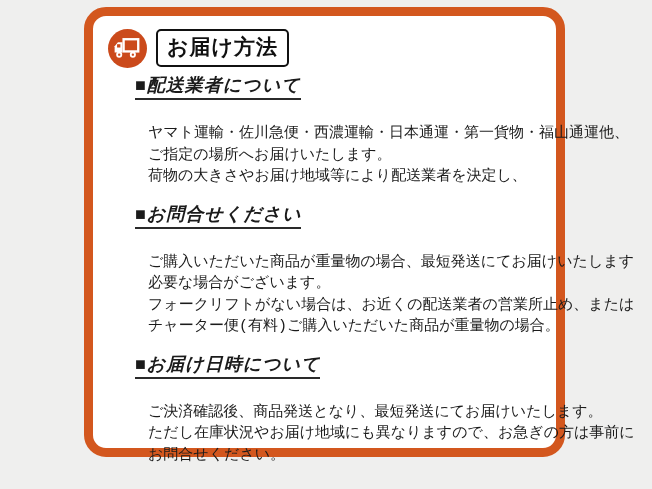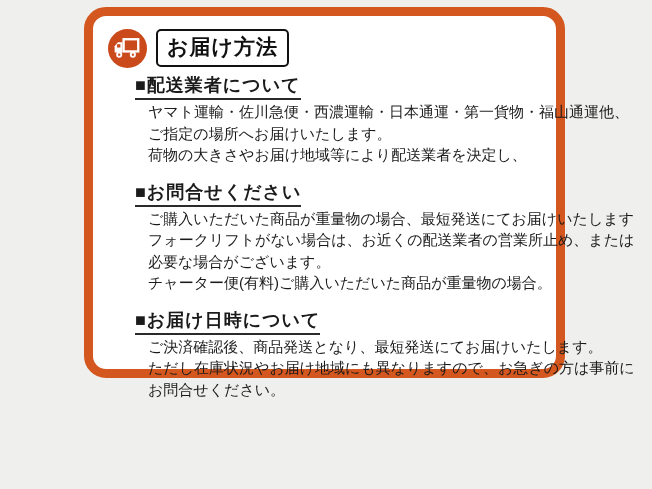--- a/index.html
+++ b/index.html
@@ -11,21 +11,21 @@
     overflow: hidden;
     font-family: "Liberation Sans", "DejaVu Sans", sans-serif;
     color: #1b1b1b;
   }
   .frame {
     box-sizing: border-box;
     position: absolute;
     left: 84px;
     top: 7px;
     width: 481px;
-    height: 371px;
+    height: 450px;
     background: #ffffff;
     border: 9px solid #d3571e;
     border-radius: 22px;
     padding: 12px 14px 0 15px;
   }
   .header {
     display: flex;
     align-items: center;
     gap: 9px;
     height: 40px;
@@ -52,25 +52,27 @@
   .section-heading-row { line-height: 22px; }
   .section-heading {
     display: inline-block;
     margin: 0 0 0 27px;
     font-size: 18px;
     font-weight: bold;
     letter-spacing: 1px;
     color: #1b1b1b;
     border-bottom: 2px solid #2a2a2a;
     padding-bottom: 2px;
+    font-style: italic;
   }
   .section-body {
-    margin: 1px 0 0 40px;
+    margin: 23px 0 0 40px;
     font-size: 15px;
     line-height: 21.5px;
+    font-family: Liberation Mono, monospace;
   }
   .section-body .text-line { white-space: nowrap; }
 </style>
 </head>
 <body>
 
 <div class="frame">
 
   <div class="header">
     <svg class="icon-circle" viewBox="0 0 40 40" aria-hidden="true">
@@ -96,22 +98,22 @@
       <div class="text-line">荷物の大きさやお届け地域等により配送業者を決定し、</div>
     </div>
   </div>
 
   <div class="section">
     <div class="section-heading-row">
       <span class="section-heading">■お問合せください</span>
     </div>
     <div class="section-body">
       <div class="text-line">ご購入いただいた商品が重量物の場合、最短発送にてお届けいたします</div>
+      <div class="text-line">必要な場合がございます。</div>
       <div class="text-line">フォークリフトがない場合は、お近くの配送業者の営業所止め、または</div>
-      <div class="text-line">必要な場合がございます。</div>
       <div class="text-line">チャーター便(有料)ご購入いただいた商品が重量物の場合。</div>
     </div>
   </div>
 
   <div class="section">
     <div class="section-heading-row">
       <span class="section-heading">■お届け日時について</span>
     </div>
     <div class="section-body">
       <div class="text-line">ご決済確認後、商品発送となり、最短発送にてお届けいたします。</div>

